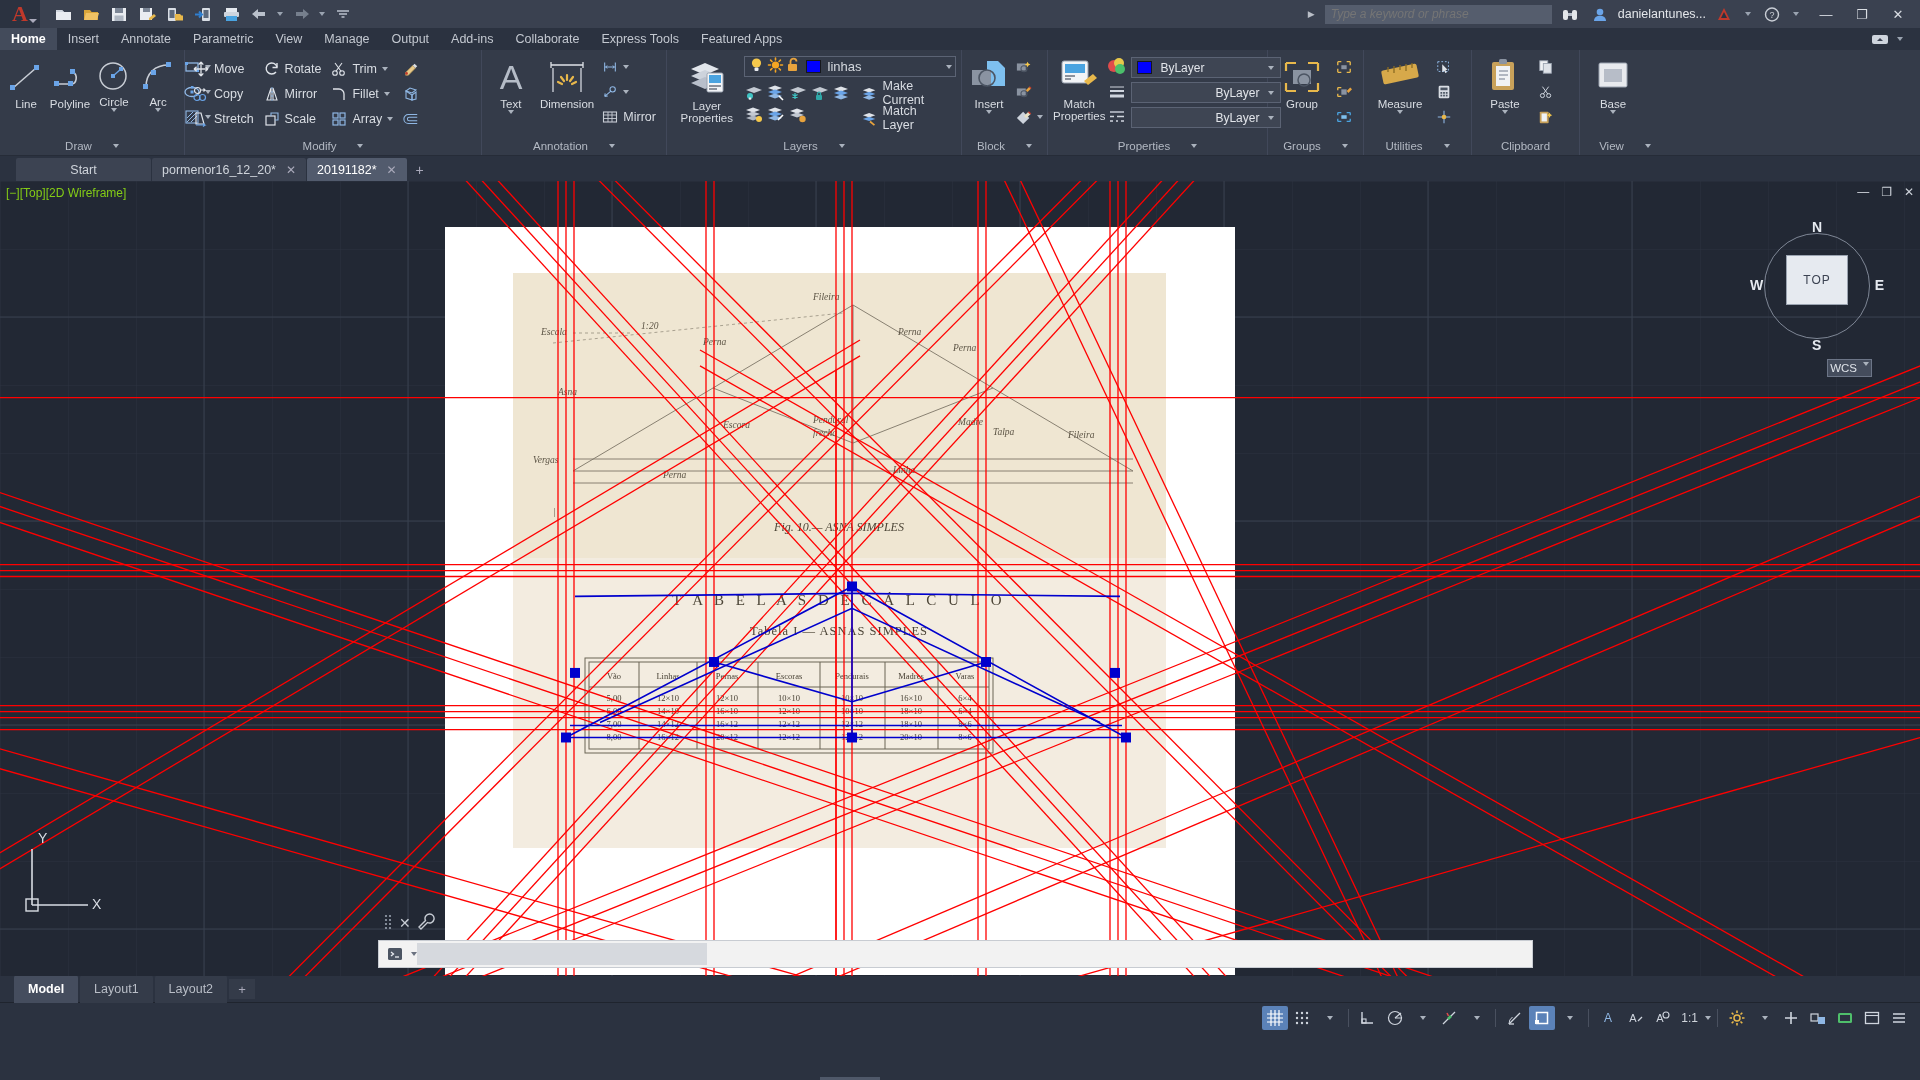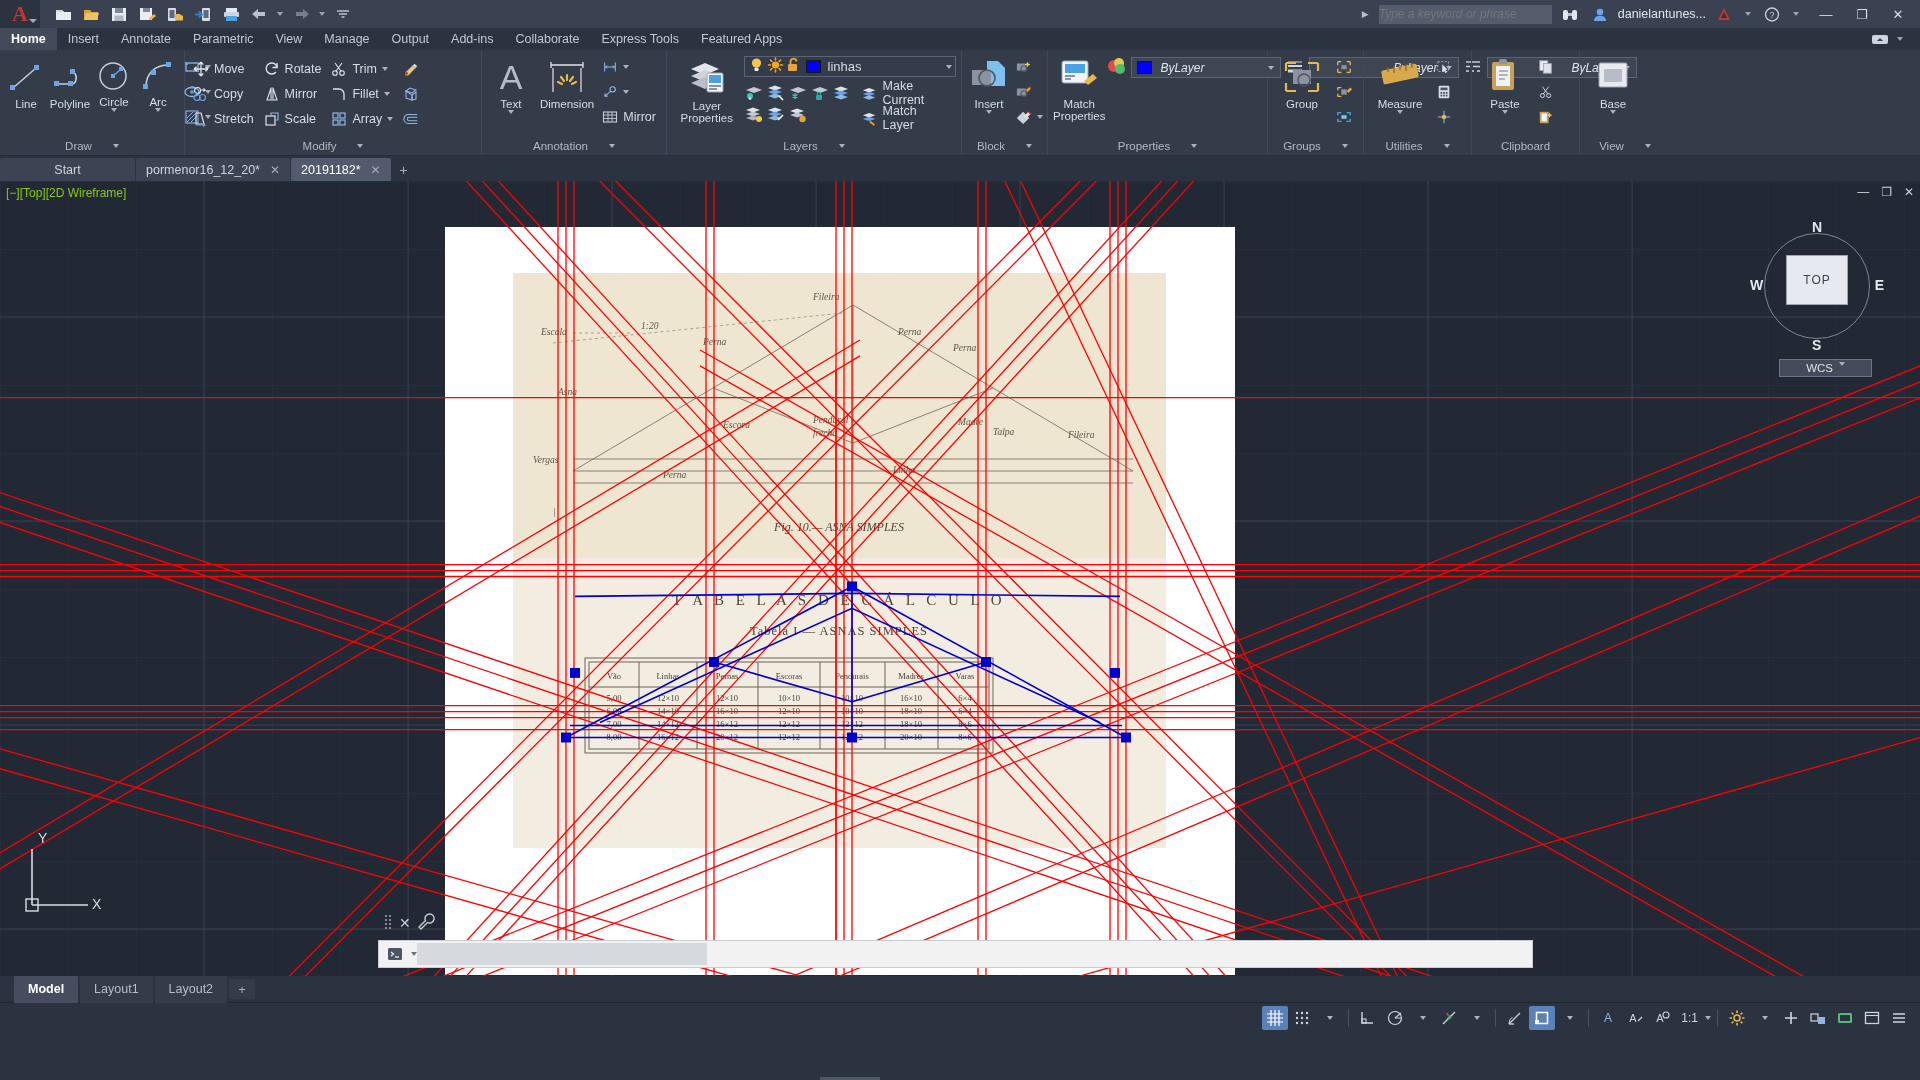--- a/index.html
+++ b/index.html
@@ -12,21 +12,21 @@
   
   .titlebar{ height:28px; background:#3a4150; display:flex; align-items:center; position:relative; }
   .app-logo{ width:40px; height:28px; background:#2b3240; display:flex; align-items:center; justify-content:center; position:relative; }
   .app-logo .a-glyph{ color:#c0392b; font-size:22px; font-weight:bold; font-family:"Liberation Serif",serif; line-height:1; }
   .app-logo .caret{ position:absolute; right:3px; bottom:5px; border-left:4px solid transparent;border-right:4px solid transparent;border-top:4px solid #aab; }
   .qat{ display:flex; align-items:center; gap:2px; padding-left:10px; }
   .qat-btn{ width:26px;height:24px; display:flex;align-items:center;justify-content:center; cursor:pointer; border-radius:2px;}
   .mini-caret{ border-left:3.5px solid transparent;border-right:3.5px solid transparent;border-top:4px solid #9aa3b0; margin:0 3px; }
   .title-center{ position:absolute; left:0; right:0; text-align:center; font-size:13px; color:#e8eaed; pointer-events:none; }
   .title-right{ margin-left:auto; display:flex; align-items:center; gap:6px; padding-right:4px; height:28px;}
-  .search-box{ display:flex;align-items:center; background:#555d6d; height:19px; width:173px; padding:0 0; }
+  .search-box{ display:flex;align-items:center; background:#555d6d; height:19px; width:227px; padding:0 6px; }
   .search-box input{ background:transparent;border:0;outline:0;color:#c9cdd4;font-style:italic;font-size:12px;width:100%;font-family:"Liberation Sans",sans-serif;}
   .search-arrow{ color:#b9bec7; font-size:9px; margin-right:4px;}
   .tr-icon{ width:24px;height:24px;display:flex;align-items:center;justify-content:center;cursor:pointer;}
   .user-name{ font-size:12.5px; color:#e3e6ea; }
   .wincontrols{ display:flex; height:28px; }
   .wc{ width:36px; height:28px; display:flex;align-items:center;justify-content:center; cursor:pointer; color:#d9dde3;}
 
   
   .ribbon-tabs{ height:22px; background:#2b3240; display:flex; align-items:stretch; font-size:12.5px; position:relative;}
   .rtab{ padding:0 11px; display:flex;align-items:center; color:#c3c8d0; cursor:pointer;}
@@ -46,21 +46,21 @@
   .dd-caret{ border-left:3.5px solid transparent;border-right:3.5px solid transparent;border-top:4px solid #aab2bd; }
 
   .combo{ display:flex; align-items:center; height:21px; background:#3e4553; border:1px solid #5b6374; padding:0 2px; font-size:12px;}
   .combo .cv{ flex:1; padding-left:5px; color:#e2e5ea; overflow:hidden; white-space:nowrap;}
   .combo .cbtn{ width:15px; display:flex;align-items:center;justify-content:center;}
   .swatch{ width:15px;height:13px; border:1px solid #16181d; margin:0 3px;}
   .layer-ctrls{ display:flex; align-items:center; gap:2px; }
   .layer-state-box{ display:flex;align-items:center;gap:2px; border:1px solid #5b6374; padding:1px 3px; height:21px;}
 
   
-  .filetabs{ height:25px; background:#2b3240; display:flex; align-items:flex-end; gap:1px;}
+  .filetabs{ height:25px; background:#2b3240; display:flex; align-items:flex-end; padding-left:16px; gap:1px;}
   .ftab{ height:23px; background:#3c4352; display:flex; align-items:center; padding:0 10px; font-size:12.5px; color:#cfd4db; gap:10px; cursor:pointer; border-top-left-radius:2px;border-top-right-radius:2px;}
   .ftab.start{ width:135px; justify-content:center;}
   .ftab.sel{ background:#525b6d; color:#fff;}
   .ftab .x{ font-size:12px; color:#aab; }
   .ftab-plus{ width:24px;height:22px;display:flex;align-items:center;justify-content:center;color:#aab;background:transparent;cursor:pointer;font-size:14px;}
 
   
   .canvas-wrap{ position:relative; height:795px; background:#222834; overflow:hidden; }
   .vp-label{ position:absolute; left:6px; top:5px; font-size:12px; color:#84cc16; z-index:6;}
   .vp-ctrl{ position:absolute; right:6px; top:4px; display:flex; gap:12px; z-index:6; color:#cfd4db; font-size:12px;}
@@ -68,21 +68,21 @@
   .paper{ position:absolute; background:#ffffff; }
   .scan{ position:absolute; background:#efe6d2; }
 
   
   .viewcube{ position:absolute; right:38px; top:40px; width:130px;height:130px; z-index:7;}
   .vc-ring{ position:absolute; inset:12px; border-radius:50%; border:1px solid #8e97a6; opacity:.85;}
   .vc-top{ position:absolute; left:34px; top:34px; width:62px;height:50px; background:#e6eaf0; border:1px solid #9aa3b0; display:flex;align-items:center;justify-content:center; color:#3c4352; font-size:12px; letter-spacing:1px;}
   .vc-n,.vc-s,.vc-e,.vc-w{ position:absolute; color:#e6eaf0; font-size:14px; font-weight:bold;}
   .vc-n{ left:60px; top:-2px;} .vc-s{ left:60px; bottom:-2px;}
   .vc-w{ left:-2px; top:56px;} .vc-e{ right:-2px; top:56px;}
-  .wcs-btn{ position:absolute; right:48px; top:178px; background:#444c5c; border:1px solid #6c7587; color:#dfe3e9; font-size:11.5px; padding:2px 26px; display:flex;align-items:flex-start;gap:6px; z-index:7;}
+  .wcs-btn{ position:absolute; right:48px; top:178px; background:#444c5c; border:1px solid #6c7587; color:#dfe3e9; font-size:11.5px; padding:2px 2px; display:flex;align-items:flex-start;gap:6px; z-index:7;}
 
   
   .ucs{ position:absolute; left:14px; bottom:50px; z-index:6; }
 
   
   .cmdline{ position:absolute; left:378px; bottom:8px; width:1155px; height:28px; background:#f2f2f2; display:flex; align-items:center; z-index:8; border:1px solid #c8ccd2;}
   .cmd-handles{ position:absolute; left:378px; bottom:40px; height:26px; width:1155px; display:flex; align-items:center; gap:7px; padding-left:6px; z-index:8;}
   .cmd-input{ flex:1; background:transparent; border:0; outline:0; font-style:italic; color:#6b7280; font-size:13px; padding-left:6px; font-family:"Liberation Sans",sans-serif;}
   .cmd-prompt{ display:flex; align-items:center; gap:4px; padding-left:8px;}
   .cmd-scroll{ width:290px; height:22px; background:#d6d9de; margin-right:3px;}
@@ -637,21 +637,21 @@
     <div class="panel-body">
       <div class="big-btn" style="width:66px">
         <svg class="icon" width="46" height="40" viewBox="0 0 46 40">
             <rect x="6" y="4" width="26" height="22" rx="2" fill="#f2f4f7" stroke="#9aa3b0"></rect>
             <rect x="9" y="7" width="20" height="9" fill="#4aa3e0"></rect>
             <path d="M9 19h10M9 22h6" stroke="#6b7280" stroke-width="1.6"></path>
             <path d="M28 24l9-7 4 4-9 7z" fill="#e8b84b"></path>
           </svg>
         <span class="lbl">Match<br>Properties</span>
       </div>
-      <div style="display:flex;flex-direction:row;gap:4px;padding-top:3px;font-style:italic;">
+      <div style="display:flex;flex-direction:column;gap:4px;padding-top:3px;">
         <div style="display:flex;align-items:center;gap:4px;">
           <span>
             <svg width="20" height="18" viewBox="0 0 20 18">
                 <circle cx="7" cy="9" r="6" fill="#e04b4b"></circle>
                 <circle cx="12" cy="6" r="5" fill="#e8c84b"></circle>
                 <circle cx="13" cy="12" r="5" fill="#4bbf6b"></circle>
               </svg>
           </span>
           <div class="combo" style="width:150px">
             <span class="swatch" style="background:#0000ff"></span>

